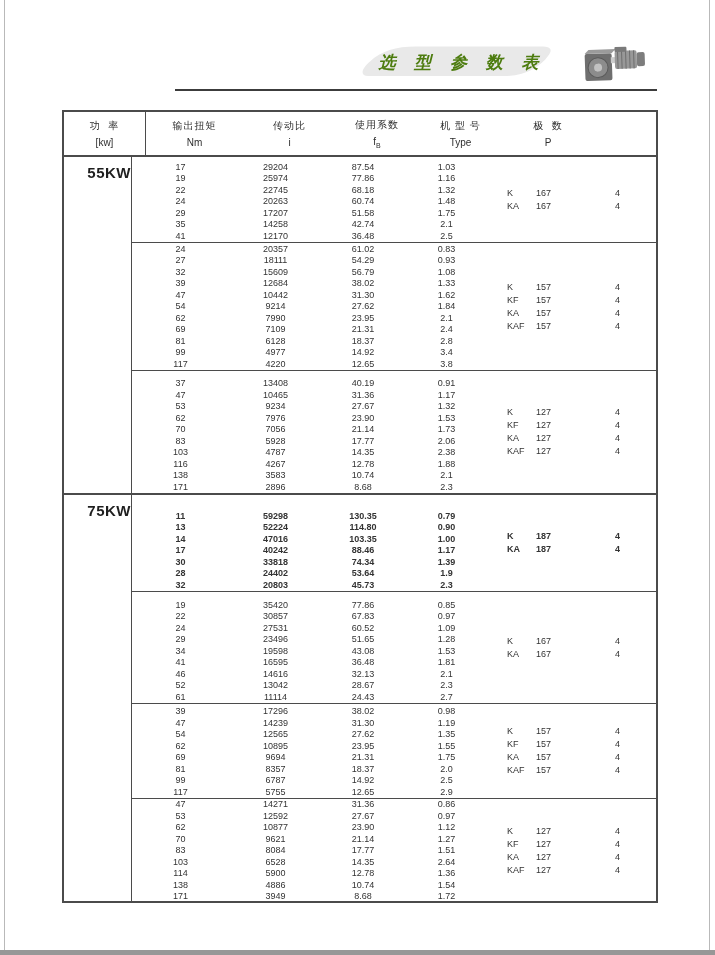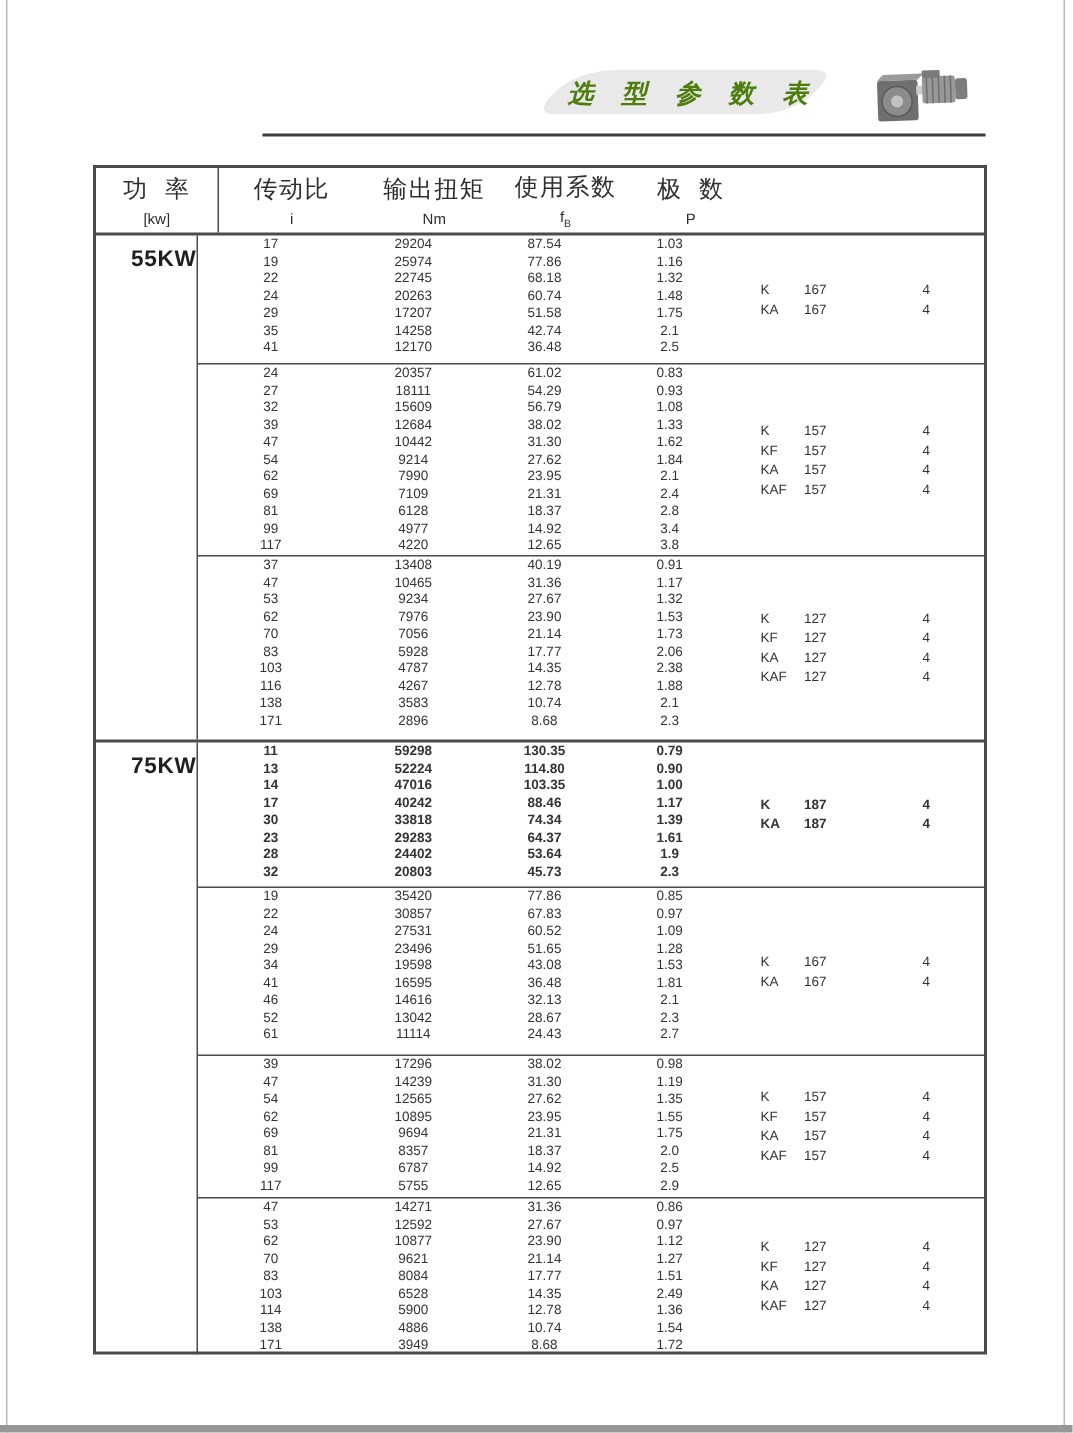--- a/index.html
+++ b/index.html
@@ -29,36 +29,36 @@
     position:absolute; left:62px; top:110px; width:596px; height:793px;
     border:2px solid #4b4b4b; box-sizing:border-box; background:#fff;
   }
   .thead {
     height:45px; display:grid;
     grid-template-columns:82px 97px 93px 82px 85px 90px 1fr;
     border-bottom:2px solid #4b4b4b; box-sizing:border-box;
   }
   .th { display:flex; flex-direction:column; align-items:center; justify-content:center; gap:4px; }
   .th.first { border-right:1px solid #4b4b4b; box-sizing:border-box; }
-  .th .cn   { font-size:16px; letter-spacing:1px; white-space:pre; }
+  .th .cn   { font-size:10px; letter-spacing:1px; white-space:pre; }
   .th .unit { font-size:10px; }
   .th .unit sub { font-size:7px; }
 
   .tbody { display:flex; flex-direction:column; height:744px; }
   .section { display:flex; box-sizing:border-box; }
   .section + .section { border-top:2px solid #4b4b4b; }
   .power-cell {
     width:68px; border-right:1px solid #4b4b4b; box-sizing:border-box;
     text-align:right; padding-top:7px; font-weight:bold; font-size:15px;
     letter-spacing:0.5px; color:#1f1f1f;
   }
   .blocks { flex:1; display:flex; flex-direction:column; }
   .block  { display:flex; box-sizing:border-box; }
   .block + .block { border-top:1px solid #4b4b4b; }
-  .rows { width:357px; display:flex; flex-direction:column; justify-content:flex-start; }
+  .rows { width:357px; display:flex; flex-direction:column; justify-content:flex-end; }
   .drow { display:grid; grid-template-columns:97px 93px 82px 85px; line-height:11.5px; font-size:9px; }
   .drow span { text-align:center; color:#333; }
   .typecol { width:90px; display:flex; flex-direction:column; justify-content:center; }
   .type-entry {
     margin-left:18px; width:44px; display:flex; justify-content:space-between;
     font-size:9px; line-height:13px; color:#333;
   }
   .polecol { flex:1; display:flex; flex-direction:column; justify-content:center; align-items:center; }
   .pole-entry { font-size:9px; line-height:13px; color:#333; }
 
@@ -93,30 +93,34 @@
 
 <div class="header-rule"></div>
 
 <div class="ptable">
   <div class="thead">
       <div class="th first">
         <div class="cn">功  率</div>
         <div class="unit">[kw]</div>
       </div>
       <div class="th">
+        <div class="cn">输出扭矩</div>
+        <div class="unit">Nm</div>
+      </div>
+      <div class="th">
         <div class="cn">传动比</div>
         <div class="unit">i</div>
-      </div>
-      <div class="th">
-        <div class="cn">输出扭矩</div>
-        <div class="unit">Nm</div>
       </div>
       <div class="th">
         <div class="cn">使用系数</div>
         <div class="unit">f<sub>B</sub></div>
+      </div>
+      <div class="th">
+        <div class="cn">机 型 号</div>
+        <div class="unit">Type</div>
       </div>
       <div class="th">
         <div class="cn">极  数</div>
         <div class="unit">P</div>
       </div>
     </div>
   <div class="tbody">
       <div class="section" style="height: 336px;">
         <div class="power-cell">55KW</div>
         <div class="blocks">
@@ -393,26 +397,20 @@
                 <span>88.46</span>
                 <span>1.17</span>
               </div>
               <div class="drow">
                 <span>30</span>
                 <span>33818</span>
                 <span>74.34</span>
                 <span>1.39</span>
               </div>
               <div class="drow">
-                <span>23</span>
-                <span>29283</span>
-                <span>64.37</span>
-                <span>1.61</span>
-              </div>
-              <div class="drow">
                 <span>28</span>
                 <span>24402</span>
                 <span>53.64</span>
                 <span>1.9</span>
               </div>
               <div class="drow">
                 <span>32</span>
                 <span>20803</span>
                 <span>45.73</span>
                 <span>2.3</span>
@@ -610,21 +608,21 @@
               <div class="drow">
                 <span>83</span>
                 <span>8084</span>
                 <span>17.77</span>
                 <span>1.51</span>
               </div>
               <div class="drow">
                 <span>103</span>
                 <span>6528</span>
                 <span>14.35</span>
-                <span>2.49</span>
+                <span>2.64</span>
               </div>
               <div class="drow">
                 <span>114</span>
                 <span>5900</span>
                 <span>12.78</span>
                 <span>1.36</span>
               </div>
               <div class="drow">
                 <span>138</span>
                 <span>4886</span>

